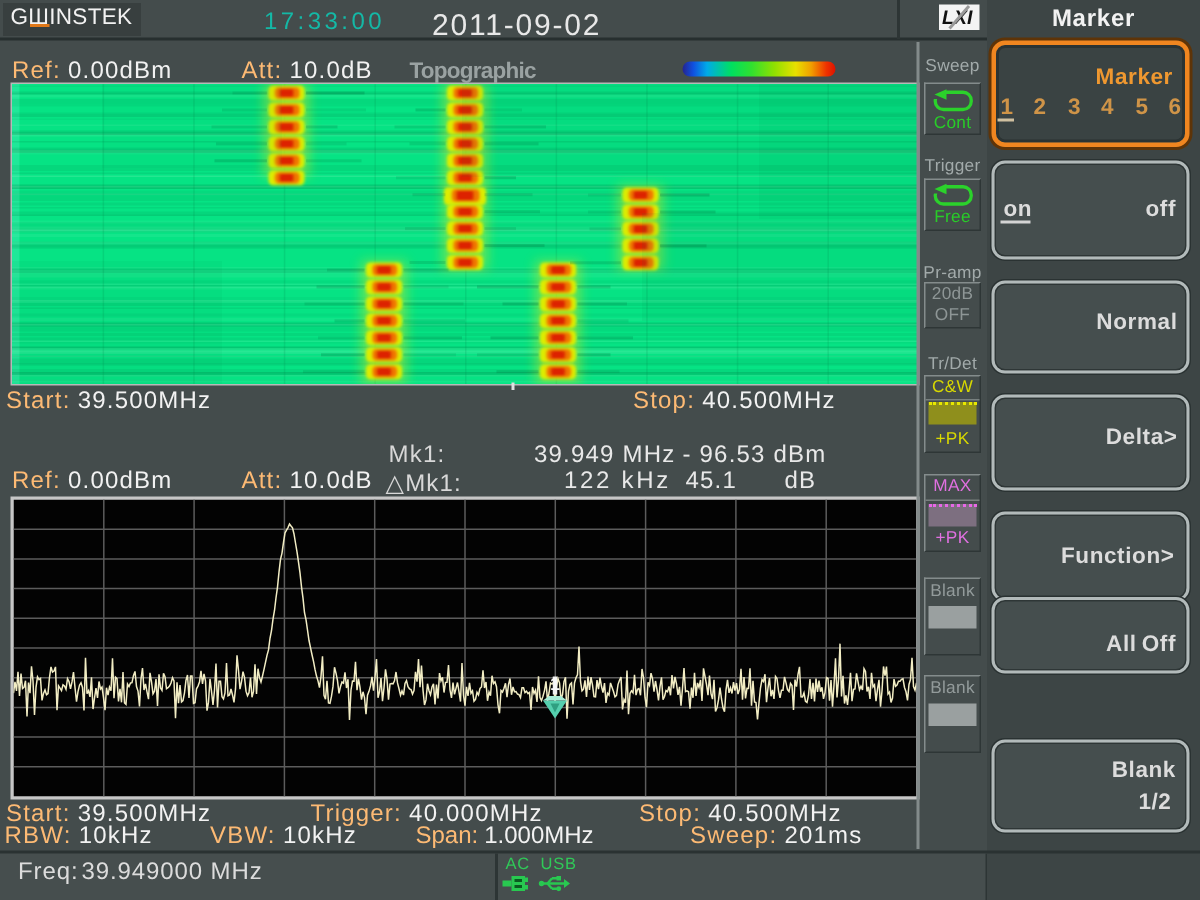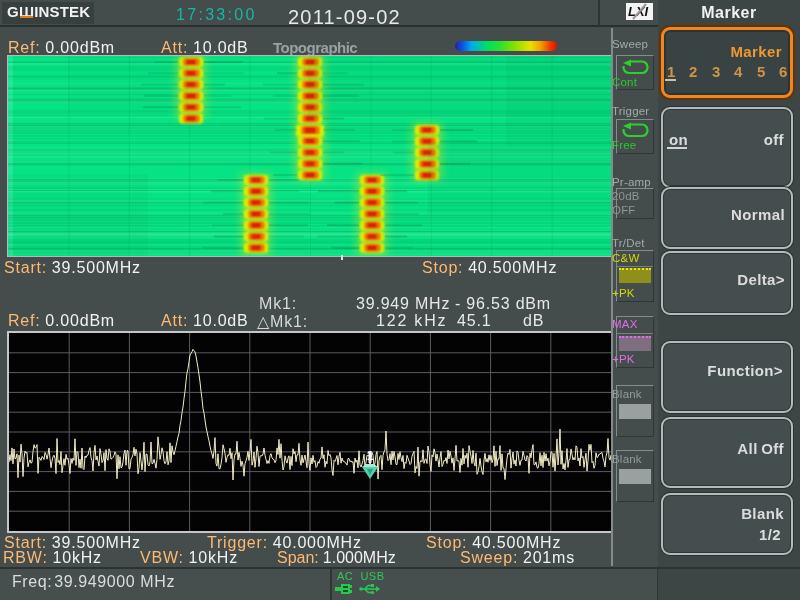--- a/index.html
+++ b/index.html
@@ -3,28 +3,28 @@
 *{margin:0;padding:0;box-sizing:border-box}
 html,body{width:800px;height:600px;overflow:hidden;background:#444c4c;
 font-family:"Liberation Sans",sans-serif;}
 .abs{position:absolute}
 .lab{color:#fdba74}
 .val{color:#f2f2f2}
 .row{position:absolute;font-size:16px;letter-spacing:0.8px;white-space:nowrap}
 .btn{position:absolute;left:661px;width:132px;border:2px solid #b2baba;border-radius:9px;
 background:#454e4e;box-shadow:0 0 0 1px #2a3232, inset 0 0 0 1px #2e3636;}
 .btxt{position:absolute;right:11px;color:#dcdcdc;font-weight:bold;font-size:15px;letter-spacing:0.4px}
-.slab{position:absolute;left:612px;width:46px;color:#a2aaaa;font-size:11.5px;letter-spacing:0.2px}
+.slab{position:absolute;left:612px;width:46px;text-align:center;color:#a2aaaa;font-size:11.5px;letter-spacing:0.2px}
 .sbox{position:absolute;left:616px;width:38px;border:1px solid #848c8c;border-right-color:#2e3636;border-bottom-color:#2e3636}
 </style></head>
 <body>
 
 <div class="abs" style="left:0;top:0;width:800px;height:27px;background:#444c4c;border-bottom:2px solid #272f2f"></div>
 <div class="abs" style="left:2px;top:2px;width:92px;height:22px;background:#383f3f"></div>
-<div class="abs" style="left:7px;top:3px;color:#f2f2f2;font-weight:bold;font-size:15px;letter-spacing:0.2px">G<span style="position:relative">Ш<span style="position:absolute;left:1px;bottom:2px;width:13px;height:2px;background:#e07818"></span></span>INSTEK</div>
+<div class="abs" style="left:7px;top:3px;color:#f2f2f2;font-weight:normal;font-size:15px;letter-spacing:0.2px">G<span style="position:relative">Ш<span style="position:absolute;left:1px;bottom:2px;width:13px;height:2px;background:#e07818"></span></span>INSTEK</div>
 <div class="abs" style="left:176px;top:6px;color:#14b8a6;font-size:16px;letter-spacing:2.3px">17:33:00</div>
 <div class="abs" style="left:288px;top:6px;color:#e8e8e8;font-size:20px;letter-spacing:1.2px">2011-09-02</div>
 <div class="abs" style="left:598px;top:0;width:2px;height:26px;background:#2d3535"></div>
 <div class="abs" style="left:626px;top:3px;width:27px;height:17px;background:#f4f4f4">
 <svg width="27" height="17" viewBox="0 0 27 17">
       <text x="2" y="13" font-family="Liberation Sans" font-size="13" font-weight="bold" font-style="italic" fill="#111">LXI</text>
       <line x1="7" y1="16" x2="20" y2="1" stroke="#999" stroke-width="2"></line>
     </svg></div>
 
 <div class="row" style="left:8px;top:39px"><span class="lab">Ref: </span><span class="val">0.00dBm</span></div>
@@ -527,35 +527,35 @@
 <span style="position:absolute;left:3px">1</span>
 <span style="position:absolute;left:25px">2</span>
       <span style="position:absolute;left:48px">3</span>
 <span style="position:absolute;left:70px">4</span>
       <span style="position:absolute;left:93px">5</span>
 <span style="position:absolute;left:115px">6</span>
     </div>
 <div class="abs" style="top:49px;left:1px;width:11px;height:2px;background:#cfc0a0"></div>
 </div>
 
-<div class="btn" style="top:107px;height:81px">
+<div class="btn" style="top:107px;height:66px">
 <div class="btxt" style="left:6px;right:auto;top:22px">on</div>
 <div class="abs" style="top:38px;left:4px;width:20px;height:2px;background:#d4d4d4"></div>
 <div class="btxt" style="top:22px;right:7px">off</div>
 </div>
 
 <div class="btn" style="top:187px;height:62px">
     <div class="btxt" style="top:17px;right:6px">Normal</div>
   </div>
-<div class="btn" style="top:251px;height:64px">
+<div class="btn" style="top:263px;height:64px">
     <div class="btxt" style="top:18px;right:6px">Delta&gt;</div>
   </div>
-<div class="btn" style="top:341px;height:72px">
+<div class="btn" style="top:341px;height:60px">
     <div class="btxt" style="top:19px;right:8px">Function&gt;</div>
   </div>
-<div class="btn" style="top:417px;height:71px">
+<div class="btn" style="top:398px;height:51px">
     <div class="btxt" style="top:21px;right:7px">All Off</div>
   </div>
 <div class="btn" style="top:493px;height:62px">
     <div class="btxt" style="top:10px;right:7px">Blank</div>
     <div class="btxt" style="top:31px;right:10px;font-size:15px">1/2</div>
   </div>
 <div class="abs" style="left:658px;top:567px;width:142px;height:2px;background:#2a3232"></div>
 
 </body></html>

